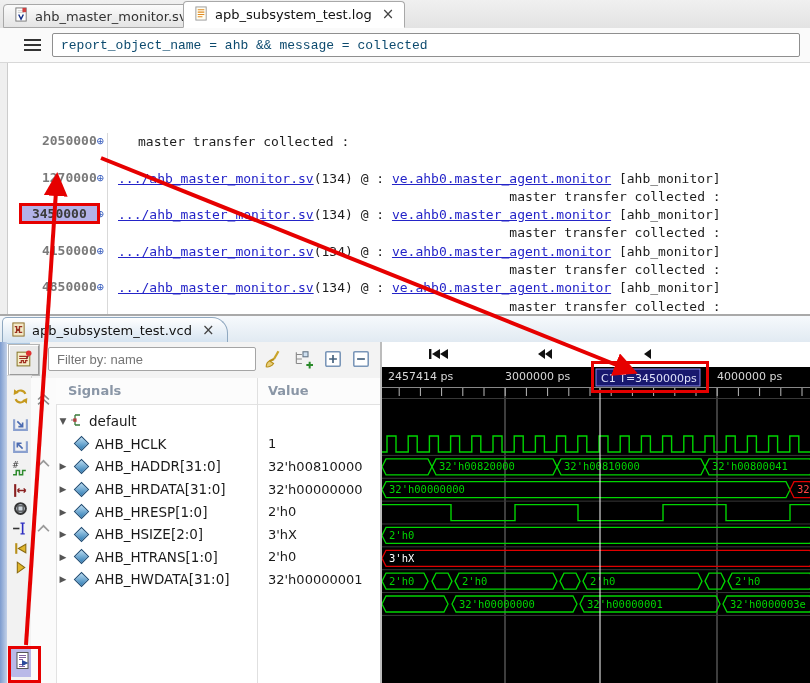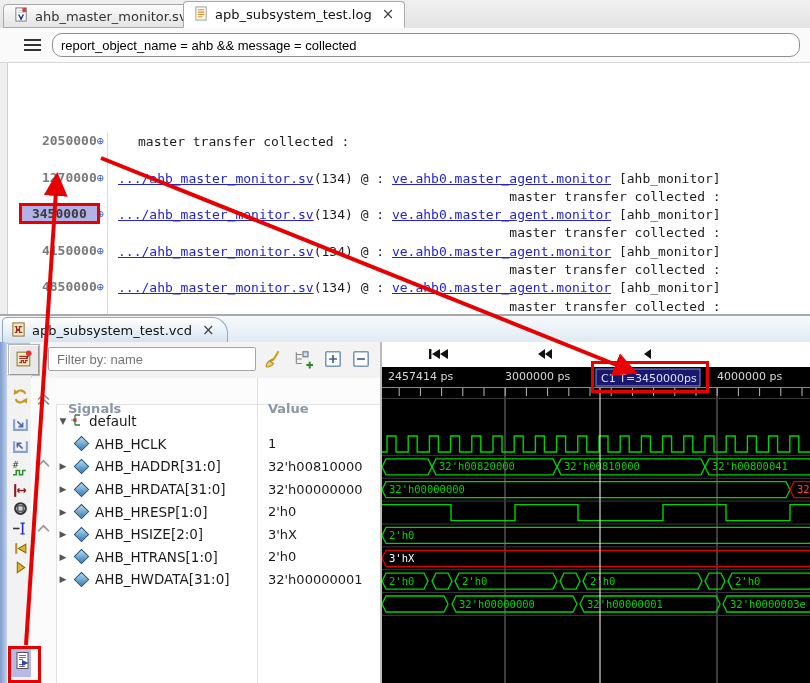--- a/index.html
+++ b/index.html
@@ -11,22 +11,22 @@
   .top-panel{left:0;top:0;width:810px;height:314px;background:#fff;}
   .etabbar{left:0;top:0;width:810px;height:28px;background:linear-gradient(#f0f0f0,#e3e3e3);border-bottom:1px solid #bdbdbd;}
   .etab{position:absolute;display:flex;align-items:center;gap:6px;padding:0 10px;border:1px solid #a8a8a8;
         border-radius:4px 4px 0 0;height:24px;box-sizing:border-box;cursor:default;}
   .etab.inactive{left:3px;top:4px;background:linear-gradient(#fbfbfb,#e4e4e4);color:#333;}
   .etab.active{left:183px;top:1px;height:27px;background:#fff;border-bottom:1px solid #fff;color:#111;text-align:right;}
   .tclose{color:#444;font-size:15px;margin-left:4px;cursor:pointer;line-height:1;}
   .filterrow{left:0;top:28px;width:810px;height:34px;background:#fafafa;border-bottom:1px solid #d8d8d8;}
   .hamb{left:24px;top:39px;width:17px;height:12px;cursor:pointer;}
   .hamb i{display:block;height:2px;background:#333;margin-bottom:3px;}
-  .logfilter{position:absolute;left:52px;top:33px;width:730px;height:22px;border:1px solid #8f8f8f;border-radius:10px;
-        padding:0 8px;font-family:Liberation Sans, sans-serif;font-size:13px;color:#000000;background:#fff;}
+  .logfilter{position:absolute;left:52px;top:33px;width:730px;height:22px;border:1px solid #8f8f8f;border-radius:2px;
+        padding:0 8px;font-family:Liberation Mono, monospace;font-size:13px;color:#0c4a6e;background:#fff;}
   .logarea{left:0;top:63px;width:722px;height:251px;background:#fff;overflow:hidden;}
   .gutstrip{left:0;top:63px;width:7px;height:251px;background:#efefef;border-right:1px solid #cccccc;}
   #log-entries{position:absolute;left:0;top:70px;width:806px;font-family:"DejaVu Sans Mono",monospace;font-size:13px;}
   .log-entry{display:flex;align-items:flex-start;height:36.6px;}
   .lg{width:104px;text-align:right;white-space:nowrap;padding-top:0;color:#7a7a7a;}
   .lg .ts{font-weight:bold;letter-spacing:0;}
   .lg .ts.hl{background:#b2b2e8;color:#3a3a3a;outline:3px solid #e60000;padding:0 10px;}
   .lg .plus{color:#3a5fbf;font-size:12px;cursor:pointer;}
   .ll{border-left:1px solid #d9d9d9;padding-left:10px;margin-left:3px;line-height:18.3px;color:#1c1c1c;min-height:36.6px;}
   .ll a{color:#2424c8;text-decoration:underline;cursor:pointer;}
@@ -52,21 +52,21 @@
   .sidestrip{left:0;top:342px;width:7px;height:341px;background:linear-gradient(90deg,#7d9ccf,#c3d1e8);}
   .sidebar{left:7px;top:375px;width:24px;height:308px;background:#f2f2f2;border-right:1px solid #d2d2d2;border-top:1px solid #d8d8d8;}
   .sideicon{position:absolute;left:11px;width:19px;height:19px;display:flex;align-items:center;justify-content:center;cursor:pointer;}
   .gotosrc{left:10px;top:648px;width:25px;height:29px;background:#b9b9e8;border-radius:3px;
         display:flex;align-items:center;justify-content:center;cursor:pointer;}
 
   
   .jumpstrip{left:31px;top:378px;width:25px;height:305px;background:#fbfbfb;border-right:1px solid #e2e2e2;}
   .jumpicon{position:absolute;left:37px;width:14px;height:14px;cursor:pointer;}
   .sigheader{left:56px;top:378px;width:324px;height:26px;background:#fcfcfc;border-bottom:1px solid #e2e2e2;}
-  .sigheader span{position:absolute;top:5px;color:#8a96a6;font-weight:bold;margin-top:18px;}
+  .sigheader span{position:absolute;top:5px;color:#8a96a6;font-weight:bold;}
   .coldiv{left:257px;top:378px;width:1px;height:305px;background:#e0e0e0;}
   #sigrows{position:absolute;left:56px;top:410px;width:324px;}
   .sigrow{position:relative;height:22.6px;display:flex;align-items:center;white-space:nowrap;}
   .sigrow .arrow{width:14px;text-align:center;color:#555;font-size:9px;cursor:pointer;flex:none;}
   .sigrow .diamond{width:9px;height:9px;flex:none;transform:rotate(45deg);margin:0 8px 0 6px;
         background:linear-gradient(135deg,#b8dcf2,#2f7cb5);border:1px solid #1d4a72;}
   .sigrow .gicon{flex:none;margin-right:5px;}
   .sigrow .nm{color:#1a1a1a;font-size:13.5px;}
   .sigrow .val{position:absolute;left:212px;color:#1a1a1a;}
   .sash{left:380px;top:342px;width:2px;height:341px;background:#bcbcbc;}

